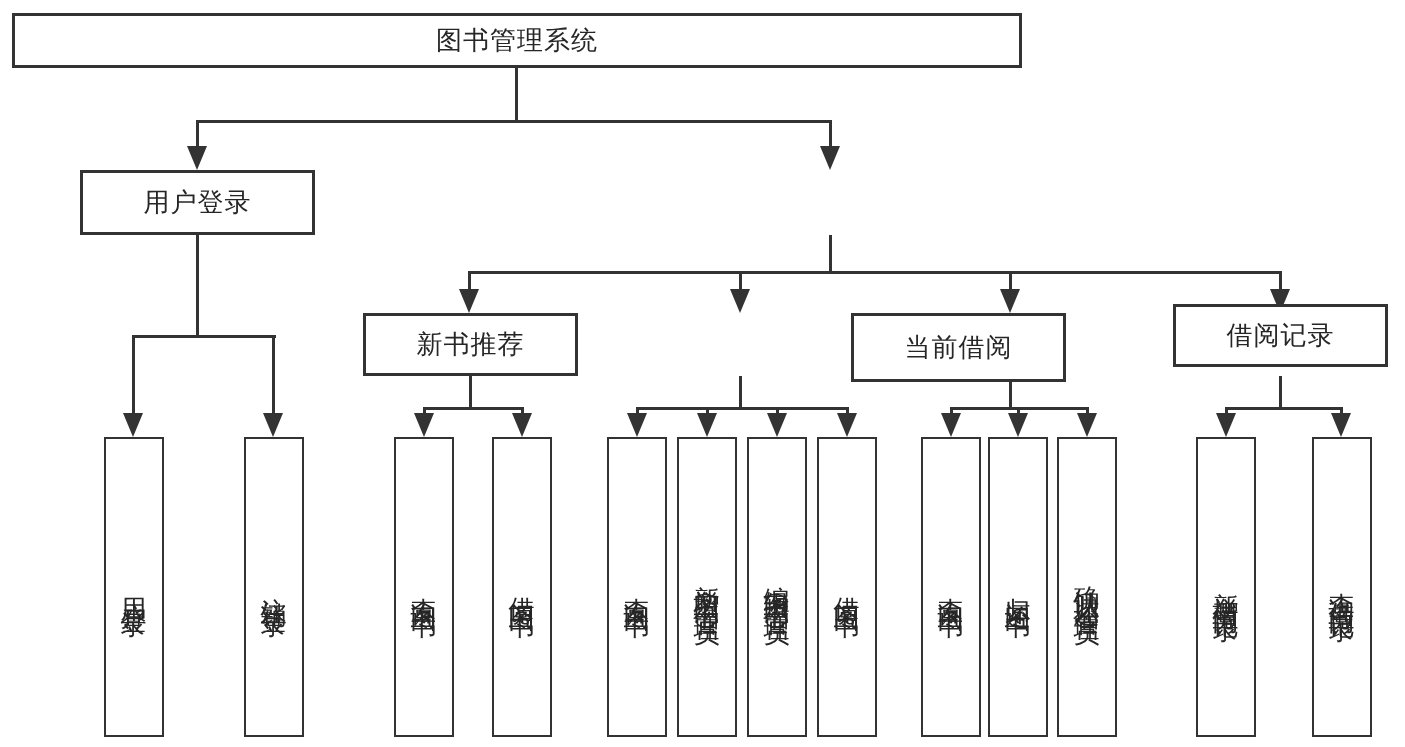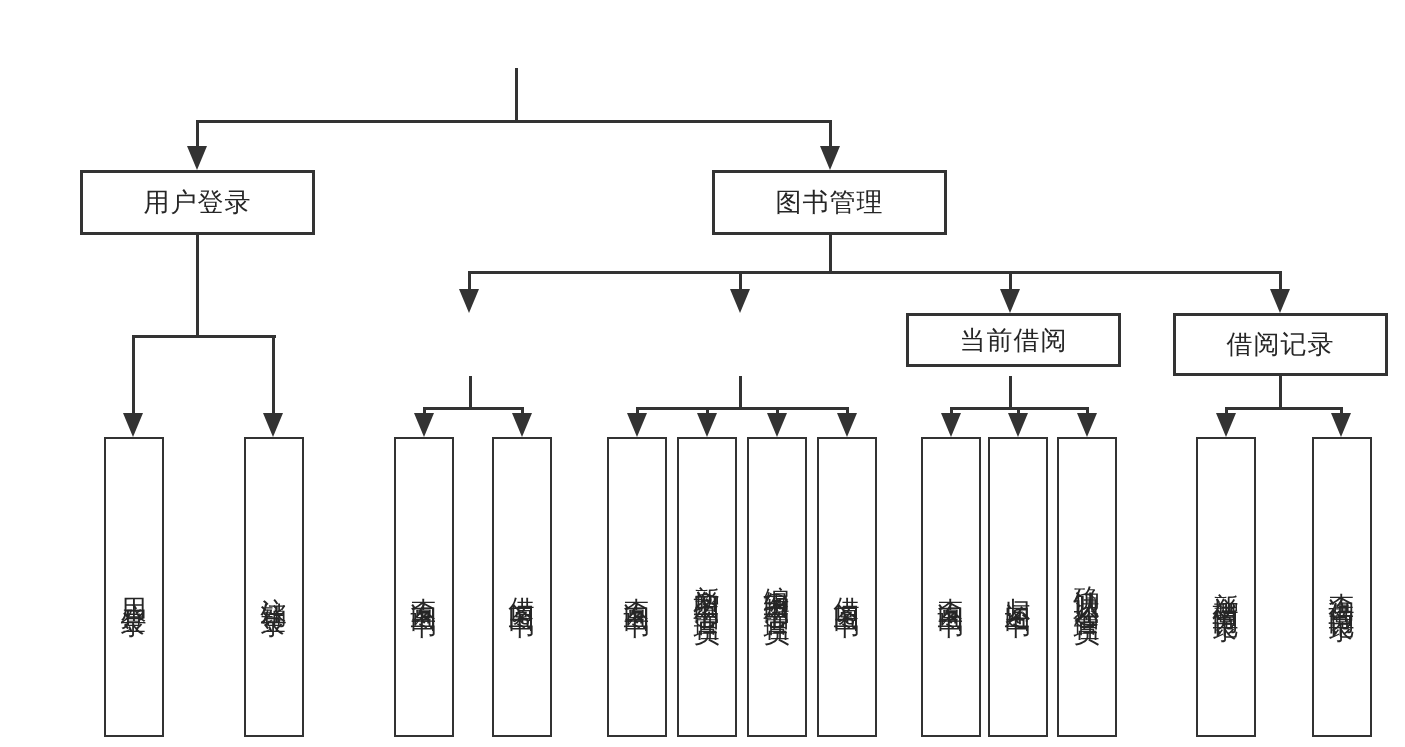--- a/index.html
+++ b/index.html
@@ -126,32 +126,35 @@
   <div class="line" style="left:1086px;top:407px;width:3px;height:10px"></div>
   <div class="ahead" style="left:1077px;top:413px"></div>
 
   <div class="line" style="left:1279px;top:376px;width:3px;height:34px"></div>
   <div class="line" style="left:1225px;top:407px;width:118px;height:3px"></div>
   <div class="line" style="left:1225px;top:407px;width:3px;height:10px"></div>
   <div class="ahead" style="left:1216px;top:413px"></div>
   <div class="line" style="left:1340px;top:407px;width:3px;height:10px"></div>
   <div class="ahead" style="left:1331px;top:413px"></div>
 
+  <div class="box" style="left:12px;top:13px;width:1010px;height:55px">
+    <span class="lbl">图书管理系统</span>
+  </div>
 
   <div class="box" style="left:80px;top:170px;width:235px;height:65px">
     <span class="lbl">用户登录</span>
   </div>
-  <div class="box" style="left:712px;top:170px;width:235px;height:65px">
-    <span class="lbl">图书管理</span>
-  </div>
-
-  <div class="box" style="left:906px;top:313px;width:215px;height:54px">
+
+  <div class="box" style="left:363px;top:313px;width:215px;height:63px">
+    <span class="lbl">新书推荐</span>
+  </div>
+  <div class="box" style="left:851px;top:313px;width:215px;height:69px">
     <span class="lbl">当前借阅</span>
   </div>
-  <div class="box" style="left:1173px;top:313px;width:215px;height:63px">
+  <div class="box" style="left:1173px;top:304px;width:215px;height:63px">
     <span class="lbl">借阅记录</span>
   </div>
 
   <div class="box leaf" style="left:104px;top:437px">
     <span class="vlbl">用户登录</span>
   </div>
   <div class="box leaf" style="left:244px;top:437px">
     <span class="vlbl">注销登录</span>
   </div>
 

